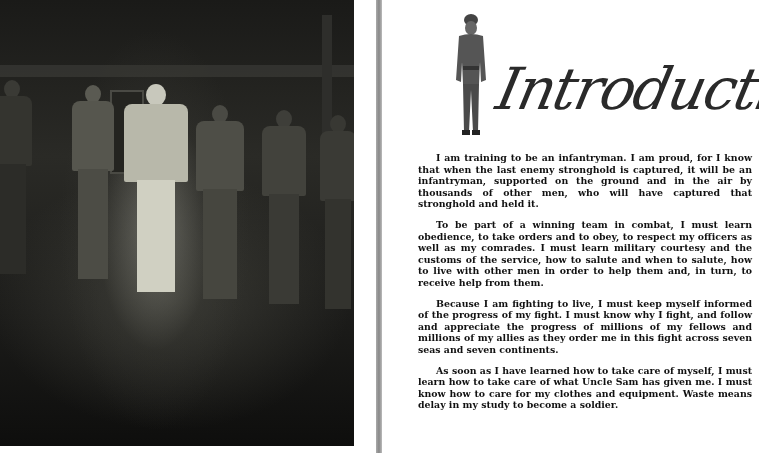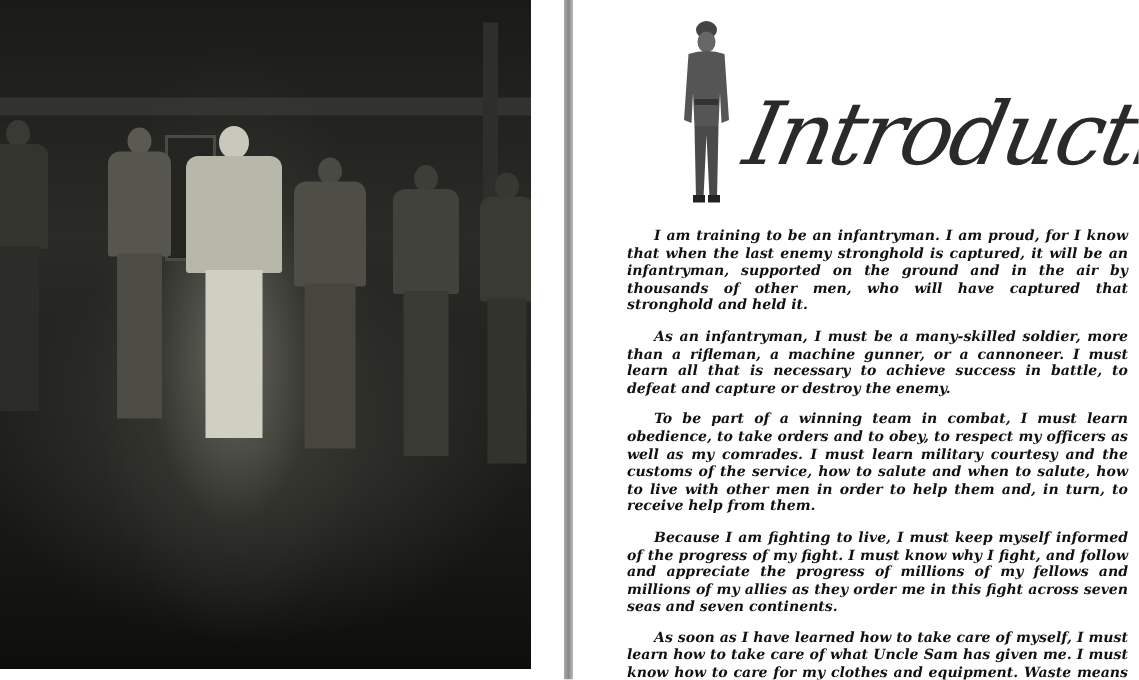--- a/index.html
+++ b/index.html
@@ -13,21 +13,21 @@
   .photo .window{position:absolute;left:110px;top:90px;width:30px;height:80px;background:#242420;border:2px solid #4a4a44;}
   .photo .pole{position:absolute;left:322px;top:15px;width:10px;height:120px;background:#2e2e2b;}
   .fig{position:absolute;border-radius:10px 10px 4px 4px;}
   .fig .head{position:absolute;left:50%;top:0;width:16px;height:18px;margin-left:-8px;border-radius:50%;}
   .fig .body{position:absolute;left:0;top:16px;width:100%;height:70px;border-radius:8px 8px 2px 2px;}
   .fig .legs{position:absolute;left:15%;top:84px;width:70%;height:110px;}
   .gutter{position:absolute;left:376px;top:0;width:6px;height:453px;background:linear-gradient(90deg,#aaa,#888,#bbb);}
   .soldier-small{position:absolute;left:450px;top:10px;width:42px;height:128px;}
   .title{position:absolute;left:498px;top:55px;font-family:"DejaVu Serif",serif;font-style:italic;font-size:58px;color:#2a2a2a;letter-spacing:-2px;transform:skewX(-12deg);}
   .text{position:absolute;left:418px;top:152px;width:334px;font-family:"DejaVu Serif",serif;font-size:9.4px;line-height:11.6px;color:#111;font-weight:bold;text-align:justify;}
-  .text p{margin:0 0 9px 0;text-indent:18px;font-style:italic;}
+  .text p{margin:0 0 9px 0;text-indent:18px;}
 </style>
 </head>
 <body>
 
 <div class="photo">
   <div class="wall"></div>
   <div class="window"></div>
   <div class="pole"></div>
 
   <div class="fig" style="left:-8px;top:80px;width:40px;height:200px;">
@@ -73,18 +73,17 @@
     <path d="M13 74 L29 74 L28 122 L23 122 L21 80 L19 122 L14 122 Z" fill="#4a4a4a"></path>
     <rect x="12" y="120" width="8" height="5" fill="#222"></rect>
     <rect x="22" y="120" width="8" height="5" fill="#222"></rect>
   </svg>
 </div>
 
 <div class="title">Introduction</div>
 
 <div class="text">
   <p>I am training to be an infantryman. I am proud, for I know that when the last enemy stronghold is captured, it will be an infantryman, supported on the ground and in the air by thousands of other men, who will have captured that stronghold and held it.</p>
-  <p>As an infantryman, I must be a many-skilled soldier, more than a rifleman, a machine gunner, or a cannoneer. I must learn all that is necessary to achieve success in battle, to defeat and capture or destroy the enemy.</p>
   <p>To be part of a winning team in combat, I must learn obedience, to take orders and to obey, to respect my officers as well as my comrades. I must learn military courtesy and the customs of the service, how to salute and when to salute, how to live with other men in order to help them and, in turn, to receive help from them.</p>
   <p>Because I am fighting to live, I must keep myself informed of the progress of my fight. I must know why I fight, and follow and appreciate the progress of millions of my fellows and millions of my allies as they order me in this fight across seven seas and seven continents.</p>
   <p>As soon as I have learned how to take care of myself, I must learn how to take care of what Uncle Sam has given me. I must know how to care for my clothes and equipment. Waste means delay in my study to become a soldier.</p>
 
 </div>
 
 </body></html>

